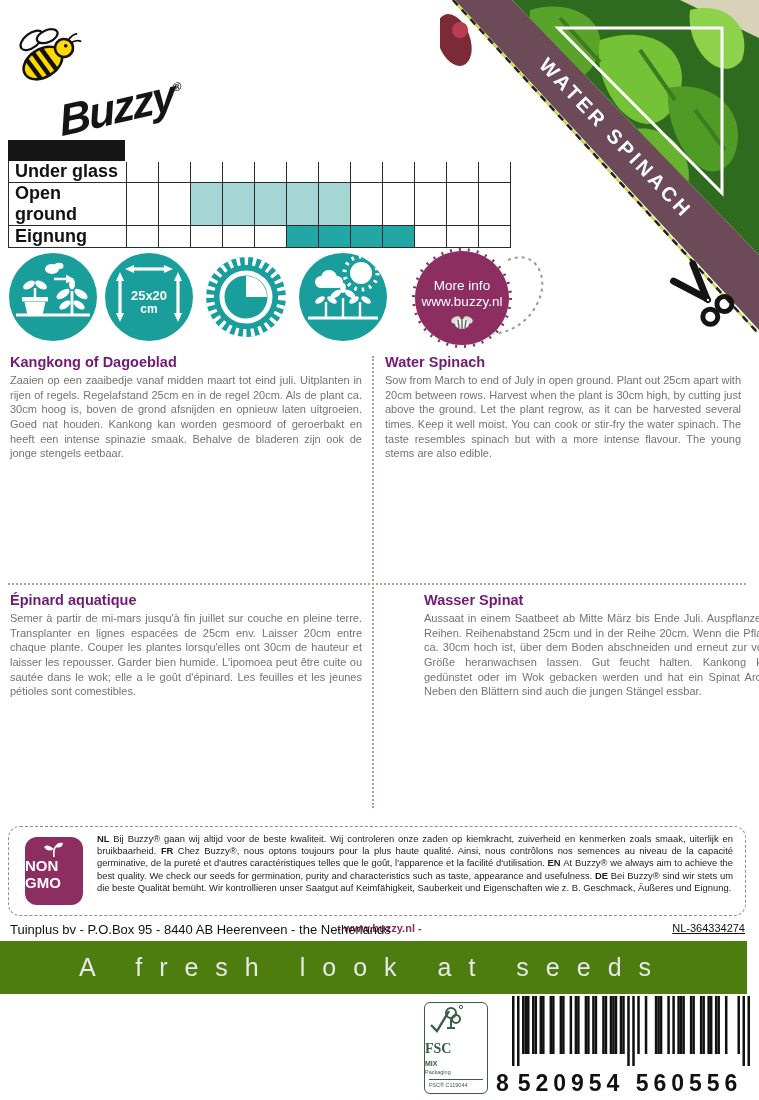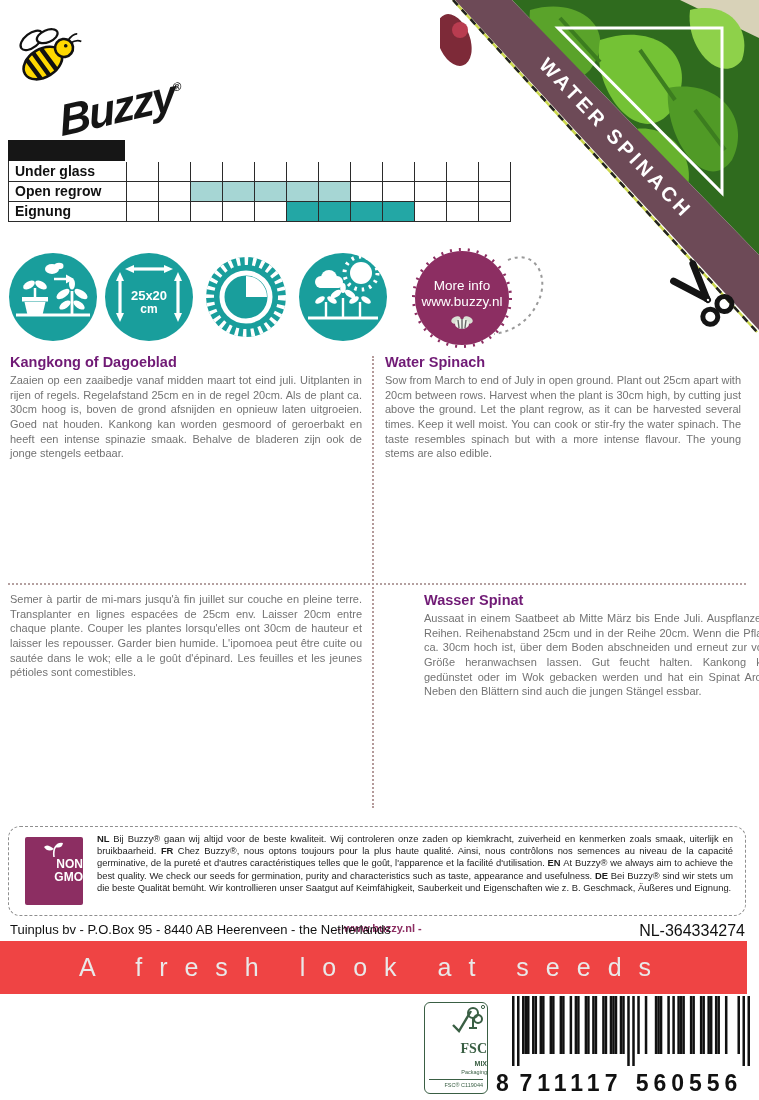--- a/index.html
+++ b/index.html
@@ -13,21 +13,21 @@
   .logo-reg{font-size:12px;font-style:normal;vertical-align:18px;letter-spacing:0;}
 
   
   .corner{position:absolute;left:440px;top:0;width:319px;height:345px;}
 
   
   .cal{position:absolute;left:8px;top:140px;border-collapse:collapse;}
   .cal td{border:1.5px solid #2b2b2b;height:19px;padding:0;font-size:13px;}
   .cal .hd{background:#161616;color:#fff;font-weight:bold;text-align:center;border:2px solid #fff;border-top:none;}
   .cal .hd0{background:#161616;border:1.5px solid #161616;}
-  .cal .lbl{width:110px;font-weight:bold;padding-left:6px;font-size:14px;color:#111;}
+  .cal .lbl{width:110px;font-weight:bold;padding-left:6px;font-size:18px;color:#111;}
   .cal .m{width:30px;text-align:center;background:#fff;}
   .cal .fill-light{background:#a6d6d4;}
   .cal .fill-dark{background:#23a7a5;}
 
   
   .icn{position:absolute;top:252px;width:90px;height:90px;}
   .badge-info{position:absolute;left:408px;top:244px;width:150px;height:112px;}
 
   
   .sec{position:absolute;text-align:justify;}
@@ -36,39 +36,39 @@
   .sec-nl{left:10px;top:354px;width:352px;}
   .sec-en{left:385px;top:354px;width:356px;}
   .sec-fr{left:10px;top:592px;width:352px;}
   .sec-de{left:385px;top:592px;width:356px;margin-left:39px;}
   .vdiv{position:absolute;left:372px;top:356px;height:452px;border-left:2px dotted #b49a9a;}
   .hdiv{position:absolute;left:8px;top:583px;width:738px;border-top:2px dotted #b4a0a0;}
 
   
   .gmo-box{position:absolute;left:8px;top:826px;width:738px;height:90px;border:1.6px dashed #8f8f8f;
            border-radius:12px;box-sizing:border-box;}
-  .gmo-badge{position:absolute;left:16px;top:10px;width:58px;height:68px;background:#8c2e62;border-radius:2px;
-             color:#fff;text-align:right;font-weight:bold;font-size:12px;line-height:1.12;}
+  .gmo-badge{position:absolute;left:16px;top:10px;width:58px;height:68px;background:#8c2e62;border-radius:12px;
+             color:#fff;text-align:left;font-weight:bold;font-size:15px;line-height:1.12;}
   .gmo-badge .sprout{display:block;margin:5px auto 0 auto;}
   .gmo-text{position:absolute;left:88px;right:12px;top:6px;font-size:9.4px;line-height:1.3;
             text-align:justify;color:#1d1d1d;}
   .gmo-text b{font-weight:bold;}
 
   
   .addr{position:absolute;left:10px;top:922px;font-size:13px;color:#111;}
   .site{position:absolute;left:0;top:922px;width:759px;text-align:center;font-size:11px;font-weight:bold;color:#8c2e62;}
-  .regno{position:absolute;right:14px;top:922px;font-size:16px;color:#111;}
-
-  
-  .bar{position:absolute;left:0;top:941px;width:747px;height:53px;background:#ef4444;color:#e9e9e9;
+  .regno{position:absolute;right:14px;top:922px;font-size:11px;color:#111;text-decoration:underline;}
+
+  
+  .bar{position:absolute;left:0;top:941px;width:747px;height:53px;background:#4d7c0f;color:#e9e9e9;
        font-size:25px;letter-spacing:17px;line-height:53px;text-align:center;white-space:nowrap;}
 
   
   .fsc{position:absolute;left:424px;top:1002px;width:64px;height:92px;border:1.5px solid #3a5f44;
-       border-radius:6px;box-sizing:border-box;text-align:right;color:#3a5f44;}
+       border-radius:6px;box-sizing:border-box;text-align:left;color:#3a5f44;}
   .fsc .t1{font-family:"Liberation Serif",serif;font-weight:bold;font-size:14px;margin-top:0px;}
   .fsc .t2{font-size:7px;font-weight:bold;margin-top:3px;}
   .fsc .t3{font-size:5.5px;margin-top:2px;}
   .fsc .t4{font-size:5.5px;margin-top:4px;border-top:1px solid #3a5f44;padding-top:2px;margin-left:4px;margin-right:4px;}
   .ean{position:absolute;left:496px;top:996px;width:256px;}
   .ean-digits{display:flex;margin-top:-2px;font-weight:600;font-size:23px;color:#111;}
   .ean-digits .d0{width:16px;}
   .ean-digits .dl,.ean-digits .dr{width:118px;text-align:center;letter-spacing:5px;}
 </style>
 </head>
@@ -152,21 +152,21 @@
           <td class="m"></td>
           <td class="m"></td>
           <td class="m"></td>
           <td class="m"></td>
           <td class="m"></td>
           <td class="m"></td>
           <td class="m"></td>
           <td class="m"></td>
         </tr>
         <tr>
-          <td class="lbl">Open regrow</td>
+          <td class="lbl">Open ground</td>
           <td class="m"></td>
           <td class="m"></td>
           <td class="m fill-light"></td>
           <td class="m fill-light"></td>
           <td class="m fill-light"></td>
           <td class="m fill-light"></td>
           <td class="m fill-light"></td>
           <td class="m"></td>
           <td class="m"></td>
           <td class="m"></td>
@@ -276,20 +276,21 @@
 
   <div class="sec sec-nl">
     <h3>Kangkong of Dagoeblad</h3>
     <p>Zaaien op een zaaibedje vanaf midden maart tot eind juli. Uitplanten in rijen of regels. Regelafstand 25cm en in de regel 20cm. Als de plant ca. 30cm hoog is, boven de grond afsnijden en opnieuw laten uitgroeien. Goed nat houden.  Kankong kan worden gesmoord of geroerbakt en heeft een intense spinazie smaak. Behalve de bladeren zijn ook de jonge stengels eetbaar.</p>
   </div>
   <div class="sec sec-en">
     <h3>Water Spinach</h3>
     <p>Sow from March to end of July in open ground. Plant out 25cm apart with 20cm between rows. Harvest when the plant is 30cm high, by cutting just above the ground. Let the plant regrow, as it can be harvested several times. Keep it well moist. You can cook or stir-fry the water spinach. The taste resembles spinach but with a more intense flavour. The young stems are also edible.</p>
   </div>
   <div class="sec sec-fr">
+    <h3>Épinard aquatique</h3>
     <p>Semer à partir de mi-mars jusqu'à fin juillet sur couche en pleine terre. Transplanter en lignes espacées de 25cm env. Laisser 20cm entre chaque plante. Couper les plantes lorsqu'elles ont 30cm de hauteur et laisser les repousser. Garder bien humide. L'ipomoea peut être cuite ou sautée dans le wok; elle a le goût d'épinard. Les feuilles et les jeunes pétioles sont comestibles.</p>
   </div>
   <div class="sec sec-de">
     <h3>Wasser Spinat</h3>
     <p>Aussaat in einem Saatbeet ab Mitte März bis Ende Juli. Auspflanzen in Reihen. Reihenabstand 25cm und in der Reihe 20cm. Wenn die Pflanze ca. 30cm hoch ist, über dem Boden abschneiden und erneut zur vollen Größe heranwachsen lassen. Gut feucht halten. Kankong kann gedünstet oder im Wok gebacken werden und hat ein Spinat Aroma. Neben den Blättern sind auch die jungen Stängel essbar.</p>
   </div>
   <div class="vdiv"></div>
   <div class="hdiv"></div>
 
   <div class="gmo-box">
@@ -374,18 +375,18 @@
         <rect x="213.92" y="0" width="2.51" height="58" fill="#111"></rect>
         <rect x="218.93" y="0" width="2.51" height="58" fill="#111"></rect>
         <rect x="221.43" y="0" width="2.51" height="58" fill="#111"></rect>
         <rect x="228.95" y="0" width="2.51" height="58" fill="#111"></rect>
         <rect x="241.47" y="0" width="2.51" height="58" fill="#111"></rect>
         <rect x="246.48" y="0" width="2.51" height="70" fill="#111"></rect>
         <rect x="251.49" y="0" width="2.51" height="70" fill="#111"></rect>
       </svg>
     <div class="ean-digits">
       <span class="d0">8</span>
-      <span class="dl">711117</span>
+      <span class="dl">520954</span>
       <span class="dr">560556</span>
     </div>
   </div>
 
 </div>
 
 </body></html>

